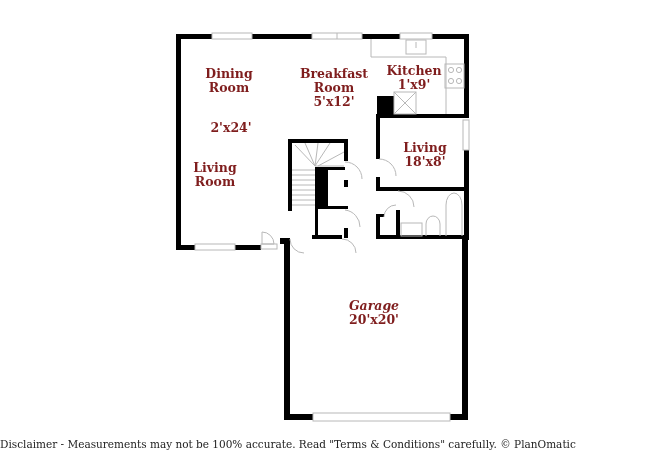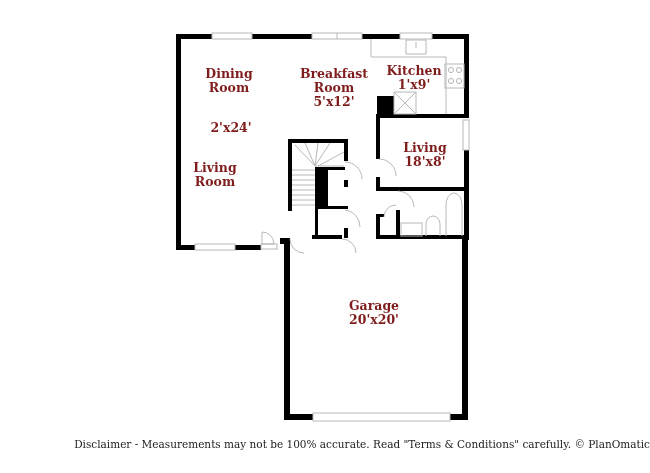--- a/index.html
+++ b/index.html
@@ -1,20 +1,20 @@
 <!DOCTYPE html>
 <html><head>
 <meta charset="utf-8">
 <style>
   html, body { margin:0; padding:0; background:#ffffff; }
   body { width:650px; height:473px; position:relative; overflow:hidden; font-family:"DejaVu Serif", serif; }
   .plan { position:absolute; left:0; top:0; width:650px; height:473px; }
   .label { position:absolute; text-align:center; font-family:"DejaVu Serif", serif; font-weight:bold; color:#7f1d1d; font-size:12.5px; line-height:14px; white-space:nowrap; transform:translateX(-50%); }
   .label .dim { display:block; }
-  .disclaimer { position:absolute; left:0; width:650px; top:438px; text-align:right; font-family:"DejaVu Serif", serif; font-size:10.5px; color:#222; }
+  .disclaimer { position:absolute; left:0; width:650px; top:438px; text-align:left; font-family:"DejaVu Serif", serif; font-size:10.5px; color:#222; }
 </style>
 </head>
 <body>
 
 <svg class="plan" viewBox="0 0 650 473" xmlns="http://www.w3.org/2000/svg">
 
   <g fill="#000">
 
     <rect x="176" y="34" width="293" height="5"></rect>
 
@@ -143,17 +143,17 @@
   <span style="display:block;">Living</span>
   <span style="display:block;">Room</span>
 </div>
 
 <div class="label" style="left:425px; top:141px;">
   <span style="display:block;">Living</span>
   <span class="dim">18'x8'</span>
 </div>
 
 <div class="label" style="left:374px; top:299px;">
-  <span style="display:block;">Garage</span>
+  <span style="display:block;font-style:italic;">Garage</span>
   <span class="dim">20'x20'</span>
 </div>
 
 <div class="disclaimer">Disclaimer - Measurements may not be 100% accurate. Read "Terms &amp; Conditions" carefully. © PlanOmatic</div>
 
 </body></html>

